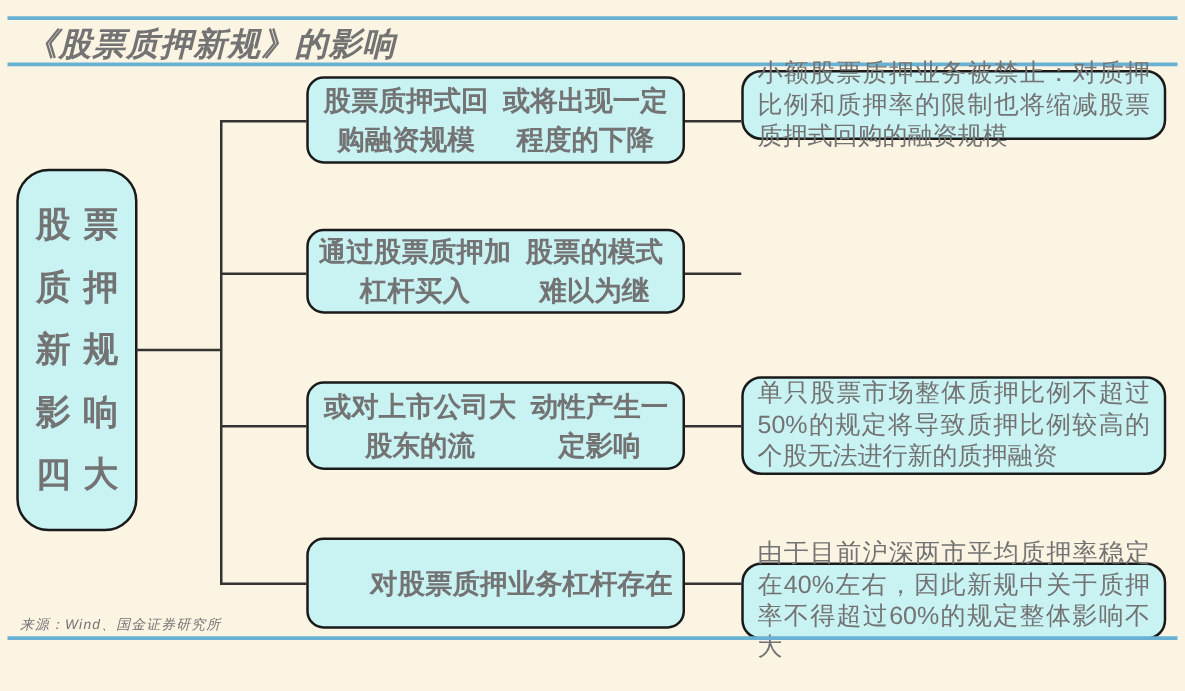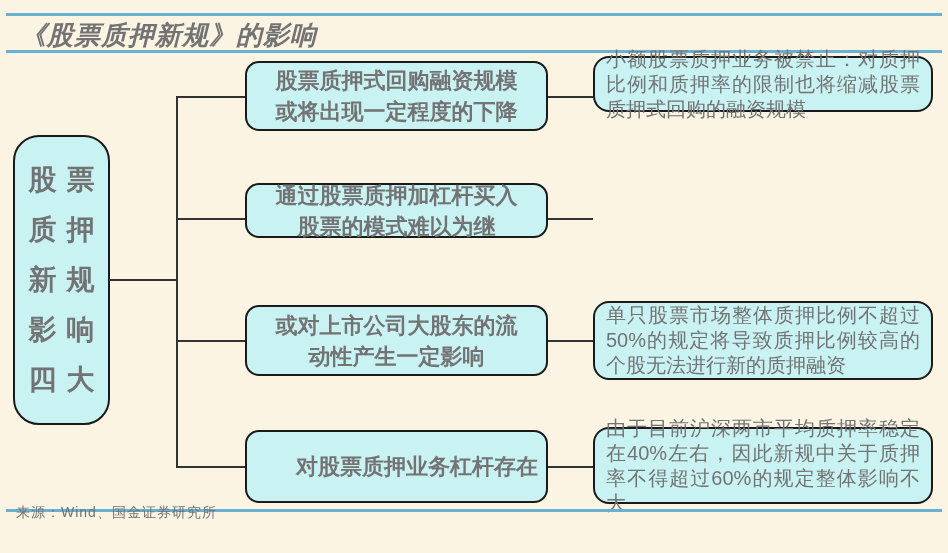--- a/index.html
+++ b/index.html
@@ -46,21 +46,21 @@
     gap: 16px;
   }
   .root-line {
     font-size: 28px; font-weight: bold; line-height: 34px;
     letter-spacing: 10px; text-indent: 10px; text-align: center;
     white-space: nowrap;
   }
   .impact-box {
     left: 245px; width: 303px;
     border-radius: 14px;
-    display: flex; flex-direction: column;
+    display: flex; flex-direction: row;
     align-items: center; justify-content: center;
     text-align: center;
     font-size: 22px; font-weight: bold; line-height: 31px;
     padding: 2px 6px;
   }
   .detail-box {
     left: 593px; width: 340px;
     border-radius: 16px;
     display: flex; align-items: center;
     font-size: 20px; line-height: 25px;
@@ -70,24 +70,25 @@
   .conn-h {
     position: absolute; height: 2px;
     background: var(--connector, #333333);
   }
   .conn-v {
     position: absolute; width: 2px;
     background: var(--connector, #333333);
   }
   .source-note {
     position: absolute;
-    left: 16px; top: 504px;
-    font-size: 14px;
+    left: 16px; top: 492px;
+    font-size: 11px;
     letter-spacing: 1px;
     white-space: nowrap;
+    font-style: italic;
   }
 </style>
 </head>
 <body>
 
 <div class="page">
 
   <div class="blue-rule" style="top:13px;"></div>
   <div class="page-title">《股票质押新规》的影响</div>
   <div class="blue-rule" style="top:50px;"></div>
@@ -110,32 +111,32 @@
 
   <div class="conn-h" style="left:547px; top:96px;  width:46px;"></div>
   <div class="conn-h" style="left:547px; top:218px; width:46px;"></div>
   <div class="conn-h" style="left:547px; top:340px; width:46px;"></div>
   <div class="conn-h" style="left:547px; top:466px; width:46px;"></div>
 
   <div class="node impact-box" style="top:61px; height:70px;">
     <div>股票质押式回购融资规模</div>
     <div>或将出现一定程度的下降</div>
   </div>
-  <div class="node impact-box" style="top:183px; height:55px;">
+  <div class="node impact-box" style="top:183px; height:68px;">
     <div>通过股票质押加杠杆买入</div>
     <div>股票的模式难以为继</div>
   </div>
   <div class="node impact-box" style="top:305px; height:71px;">
     <div>或对上市公司大股东的流</div>
     <div>动性产生一定影响</div>
   </div>
   <div class="node impact-box" style="top:430px; height:73px;padding-left:47px;">
     <div>对股票质押业务杠杆存在</div>
   </div>
 
   <div class="node detail-box" style="top:56px; height:56px;">小额股票质押业务被禁止：对质押比例和质押率的限制也将缩减股票质押式回购的融资规模</div>
   <div class="node detail-box" style="top:301px; height:79px;">单只股票市场整体质押比例不超过50%的规定将导致质押比例较高的个股无法进行新的质押融资</div>
-  <div class="node detail-box" style="top:427px; height:77px;">由于目前沪深两市平均质押率稳定在40%左右，因此新规中关于质押率不得超过60%的规定整体影响不大</div>
+  <div class="node detail-box" style="top:450px; height:62px;">由于目前沪深两市平均质押率稳定在40%左右，因此新规中关于质押率不得超过60%的规定整体影响不大</div>
 
   <div class="blue-rule" style="top:509px;"></div>
   <div class="source-note">来源：Wind、国金证券研究所</div>
 
 </div>
 
 </body></html>

